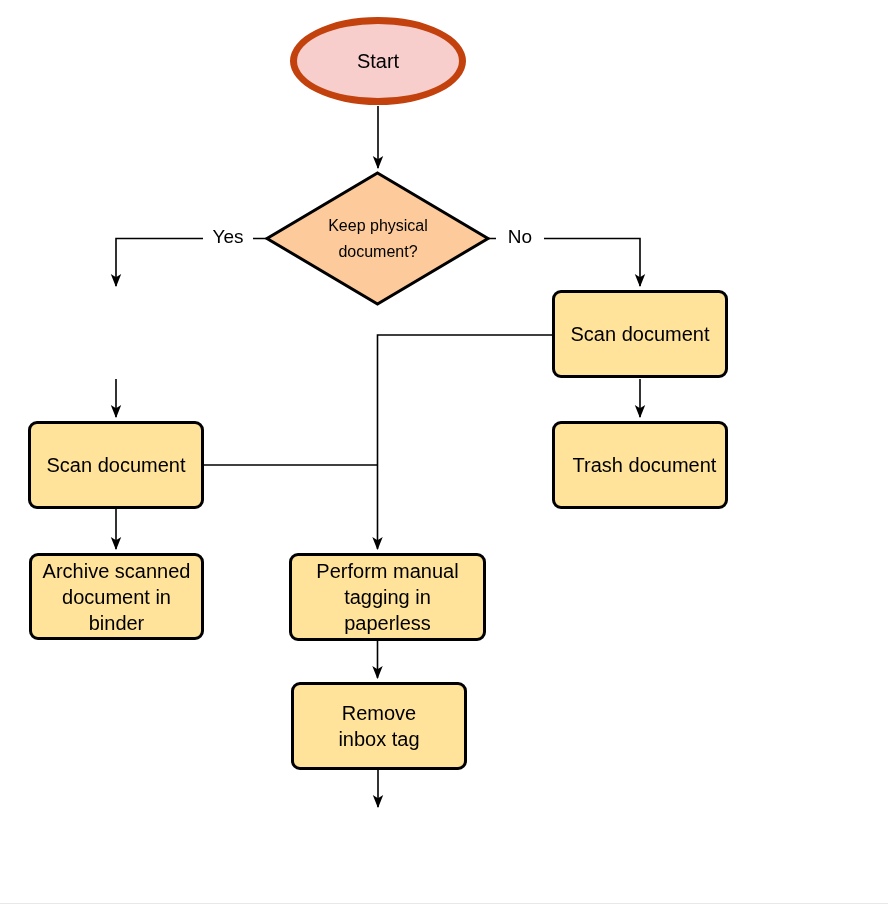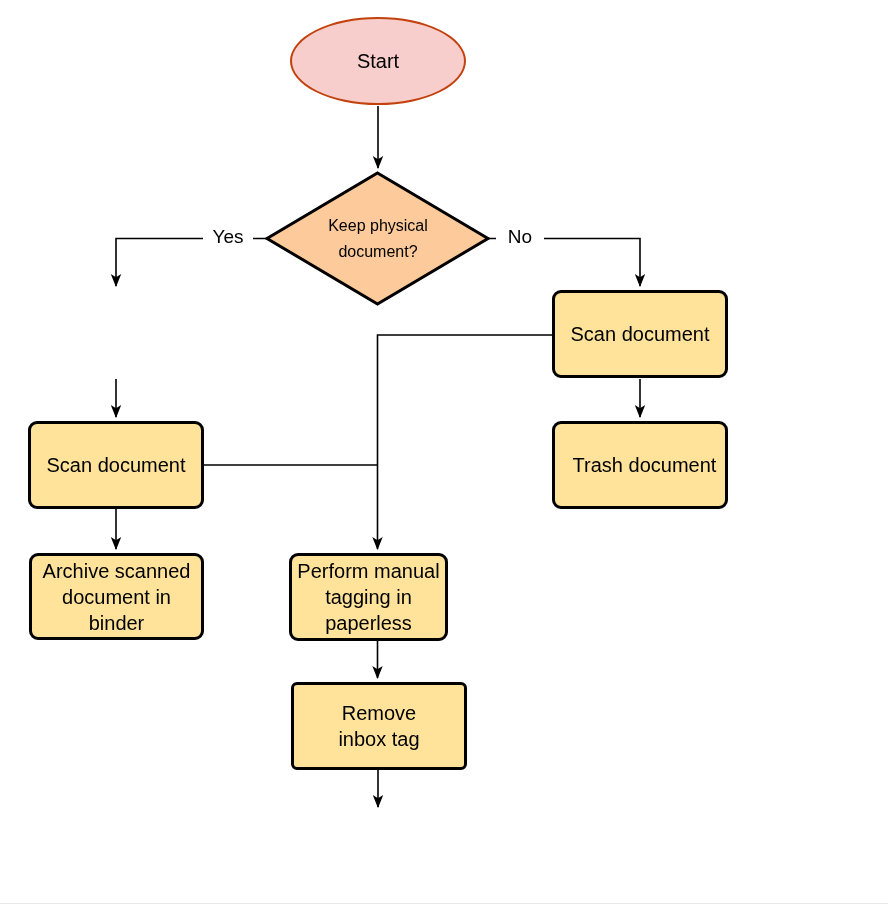--- a/index.html
+++ b/index.html
@@ -23,21 +23,21 @@
     box-sizing: border-box;
     display: flex;
     align-items: center;
     justify-content: center;
     text-align: center;
     white-space: pre-line;
     font-size: 20px;
     line-height: 26px;
   }
   .terminator {
-    border: 2px solid #c2410c;
+    border: 7px solid #c2410c;
     border-radius: 50%;
     text-align: center;
   }
   .process {
     border: 3px solid #000;
     border-radius: 9px;
   }
   .diamond-label {
     position: absolute;
     left: 288px; top: 208px;
@@ -75,22 +75,22 @@
     width: 888px; height: 1px;
     background: #e8e8e8;
   }
   
   #node-start      { left: 290px; top: 17px;  width: 176px; height: 88px; }
   #node-write-asn  { left: 28px;  top: 290px; width: 176px; height: 88px; }
   #node-scan-left  { left: 28px;  top: 421px; width: 176px; height: 88px; }
   #node-archive    { left: 29px;  top: 553px; width: 175px; height: 87px; }
   #node-scan-right { left: 552px; top: 290px; width: 176px; height: 88px; }
   #node-trash      { left: 552px; top: 421px; width: 176px; height: 88px; }
-  #node-tagging    { left: 289px; top: 553px; width: 159px; height: 88px; }
-  #node-remove     { left: 291px; top: 682px; width: 176px; height: 88px; border-radius: 6px; }
+  #node-tagging    { left: 289px; top: 553px; width: 197px; height: 88px; }
+  #node-remove     { left: 291px; top: 682px; width: 176px; height: 88px; }
   #node-end        { left: 290px; top: 811px; width: 176px; height: 88px; }
 </style>
 </head>
 <body>
 
 <div class="stage">
 
   <svg class="edges-layer" width="888" height="907" viewBox="0 0 888 907" xmlns="http://www.w3.org/2000/svg">
     <defs>
       <marker id="arrowhead" viewBox="0 0 12 12" refX="11" refY="6" markerWidth="13" markerHeight="13" orient="auto-start-reverse" markerUnits="userSpaceOnUse">

